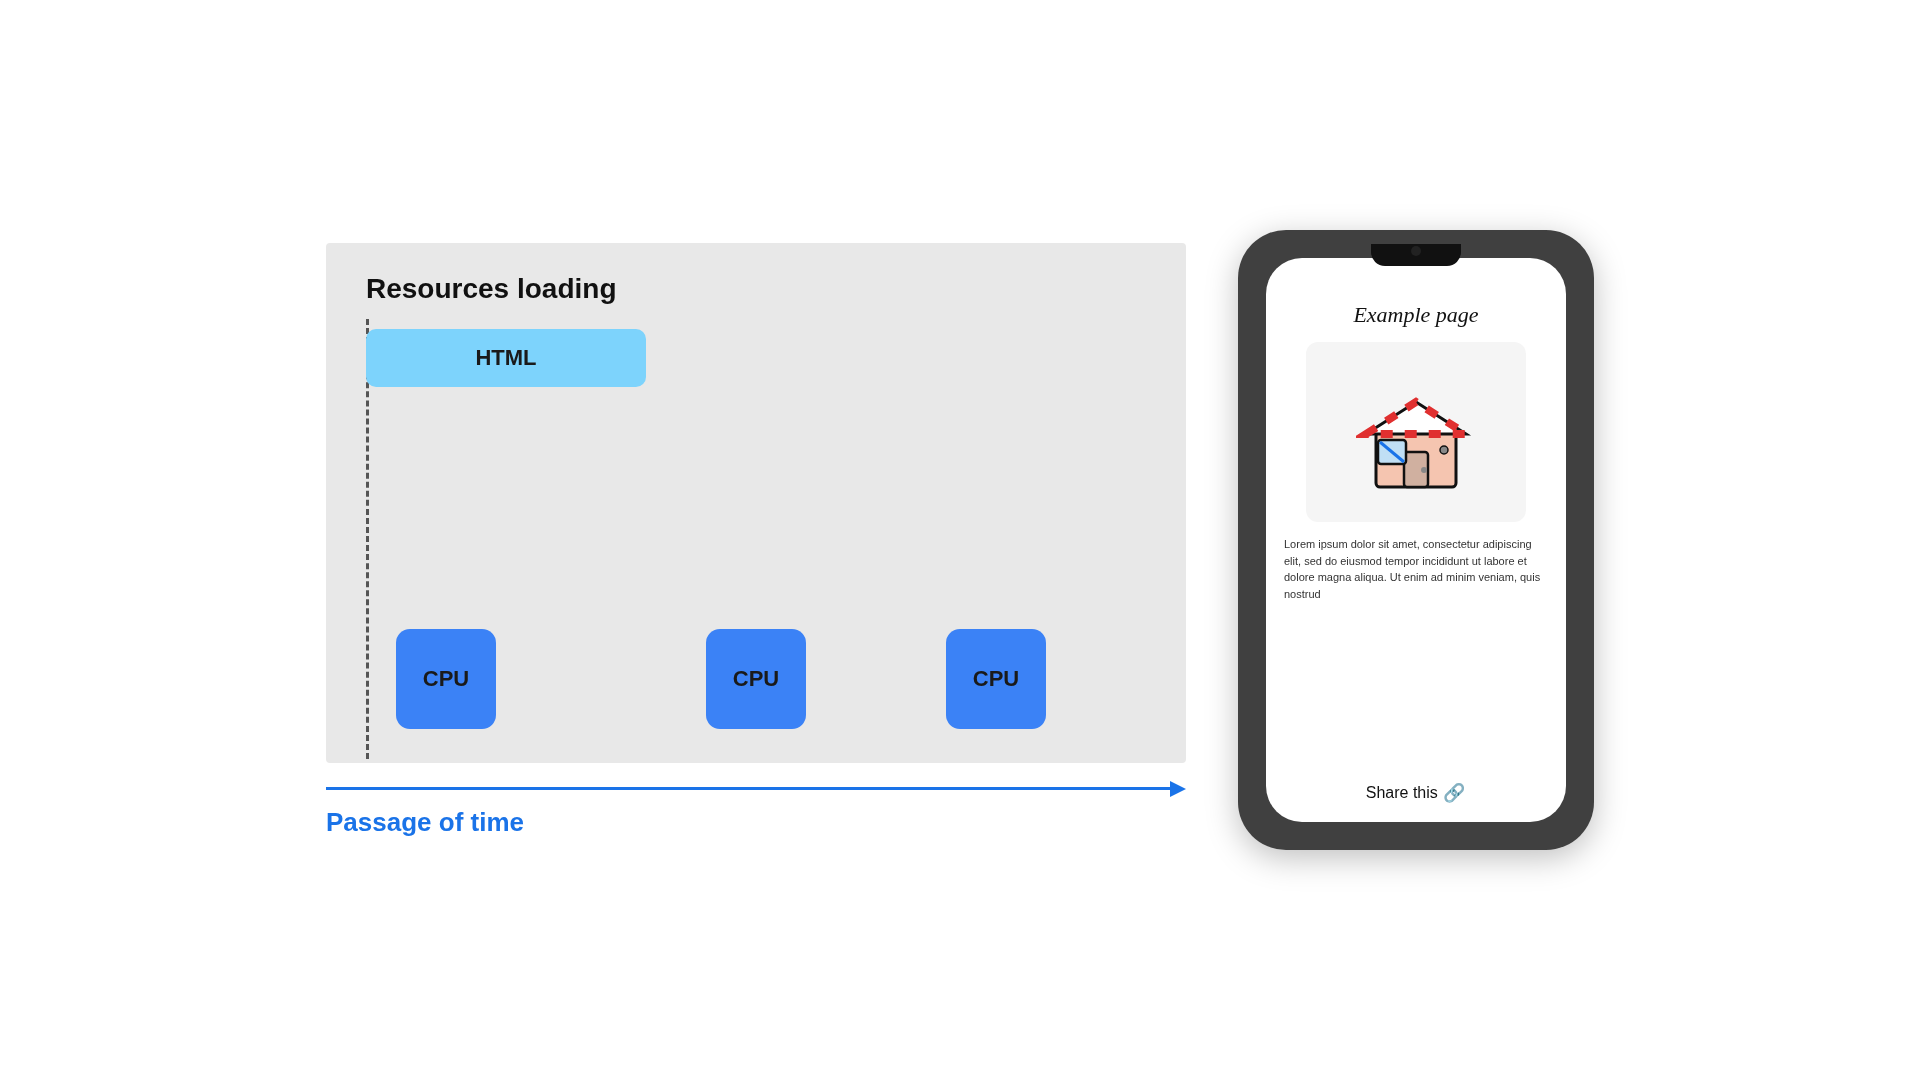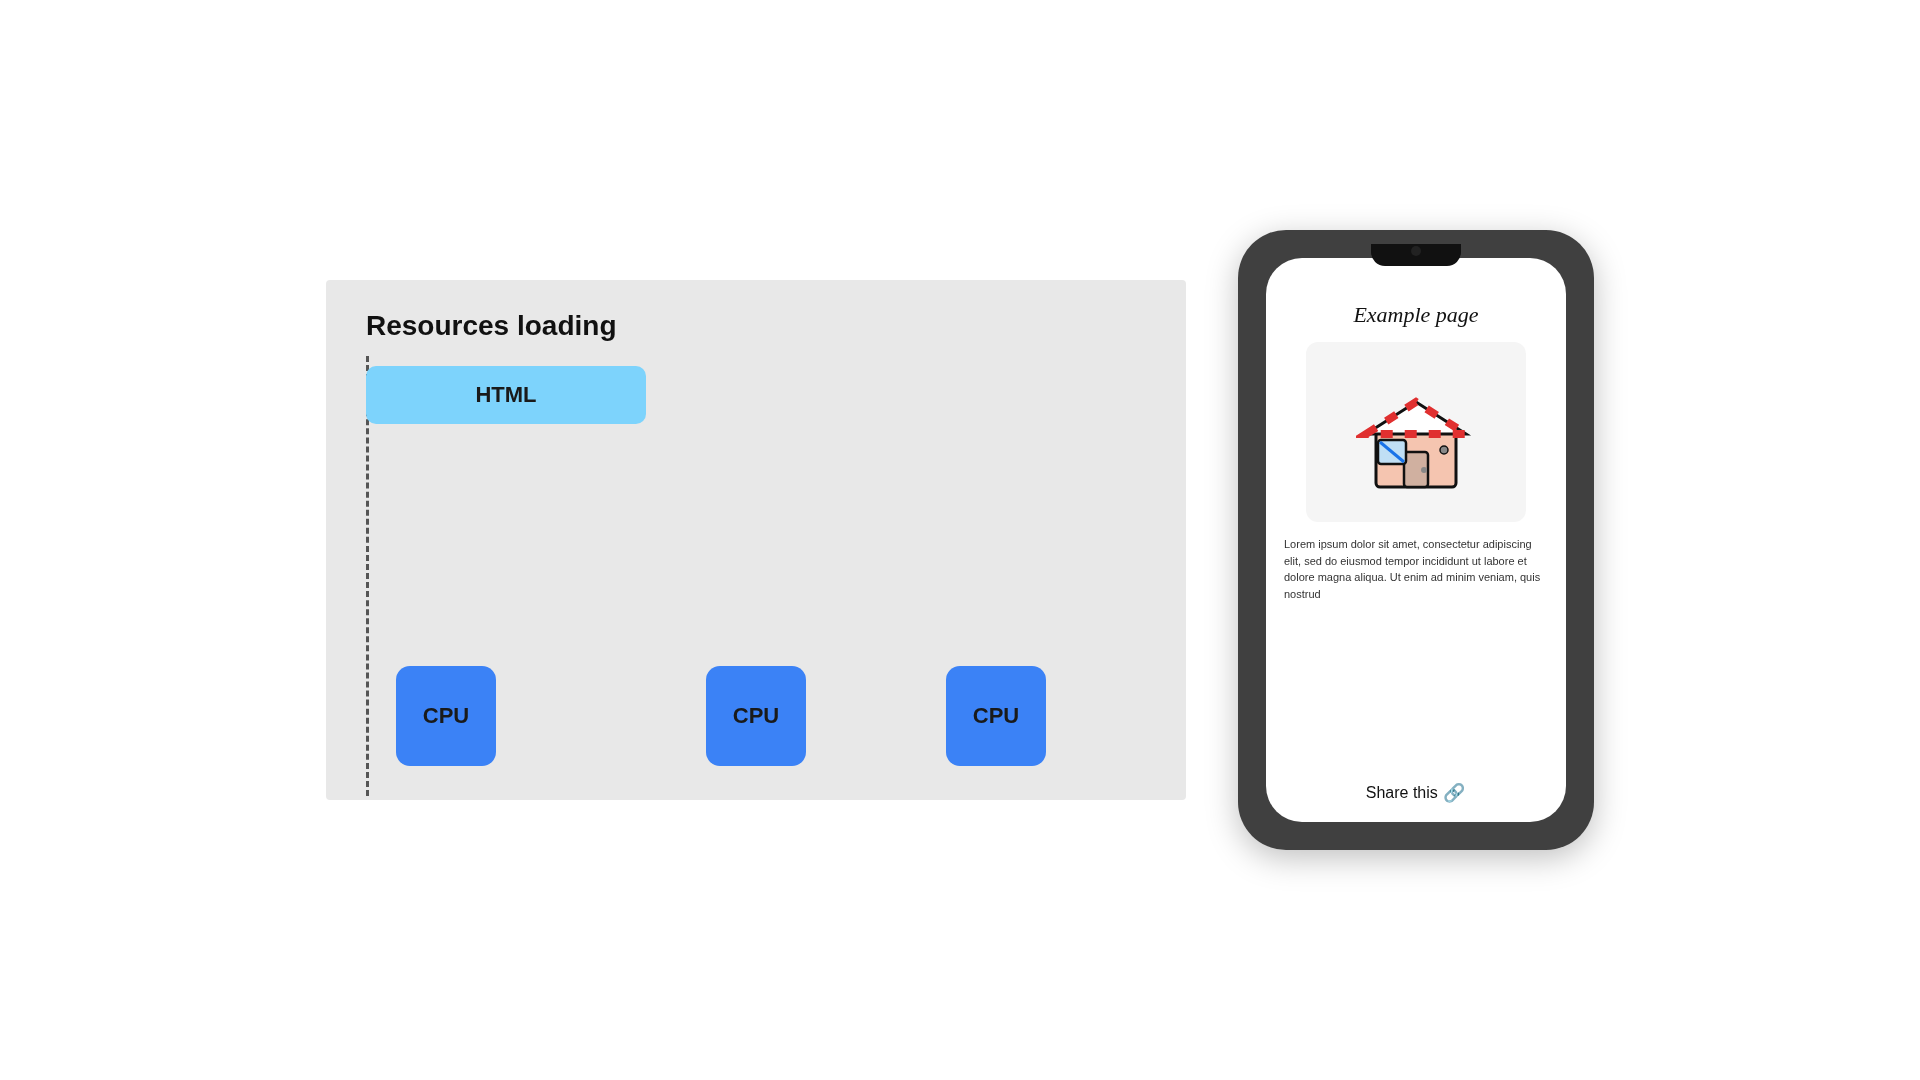--- a/index.html
+++ b/index.html
@@ -282,20 +282,29 @@
         </div>
         <div class="cpu-box cpu-2">
           <span>CPU</span>
         </div>
         <div class="cpu-box cpu-3">
           <span>CPU</span>
         </div>
       </div>
     </div>
 
+    <div class="time-row">
+      <div style="display:flex;flex-direction:column;width:860px;">
+        <div class="time-arrow">
+          <div class="time-line"></div>
+          <div class="time-arrowhead"></div>
+        </div>
+        <div class="time-label">Passage of time</div>
+      </div>
+    </div>
   </div>
 
   <div class="phone-section">
     <div class="phone-outer">
       <div class="phone-notch"></div>
       <div class="phone-notch-camera"></div>
       <div class="phone-screen">
         <div class="phone-title">Example page</div>
 
         <div class="phone-image-box">

